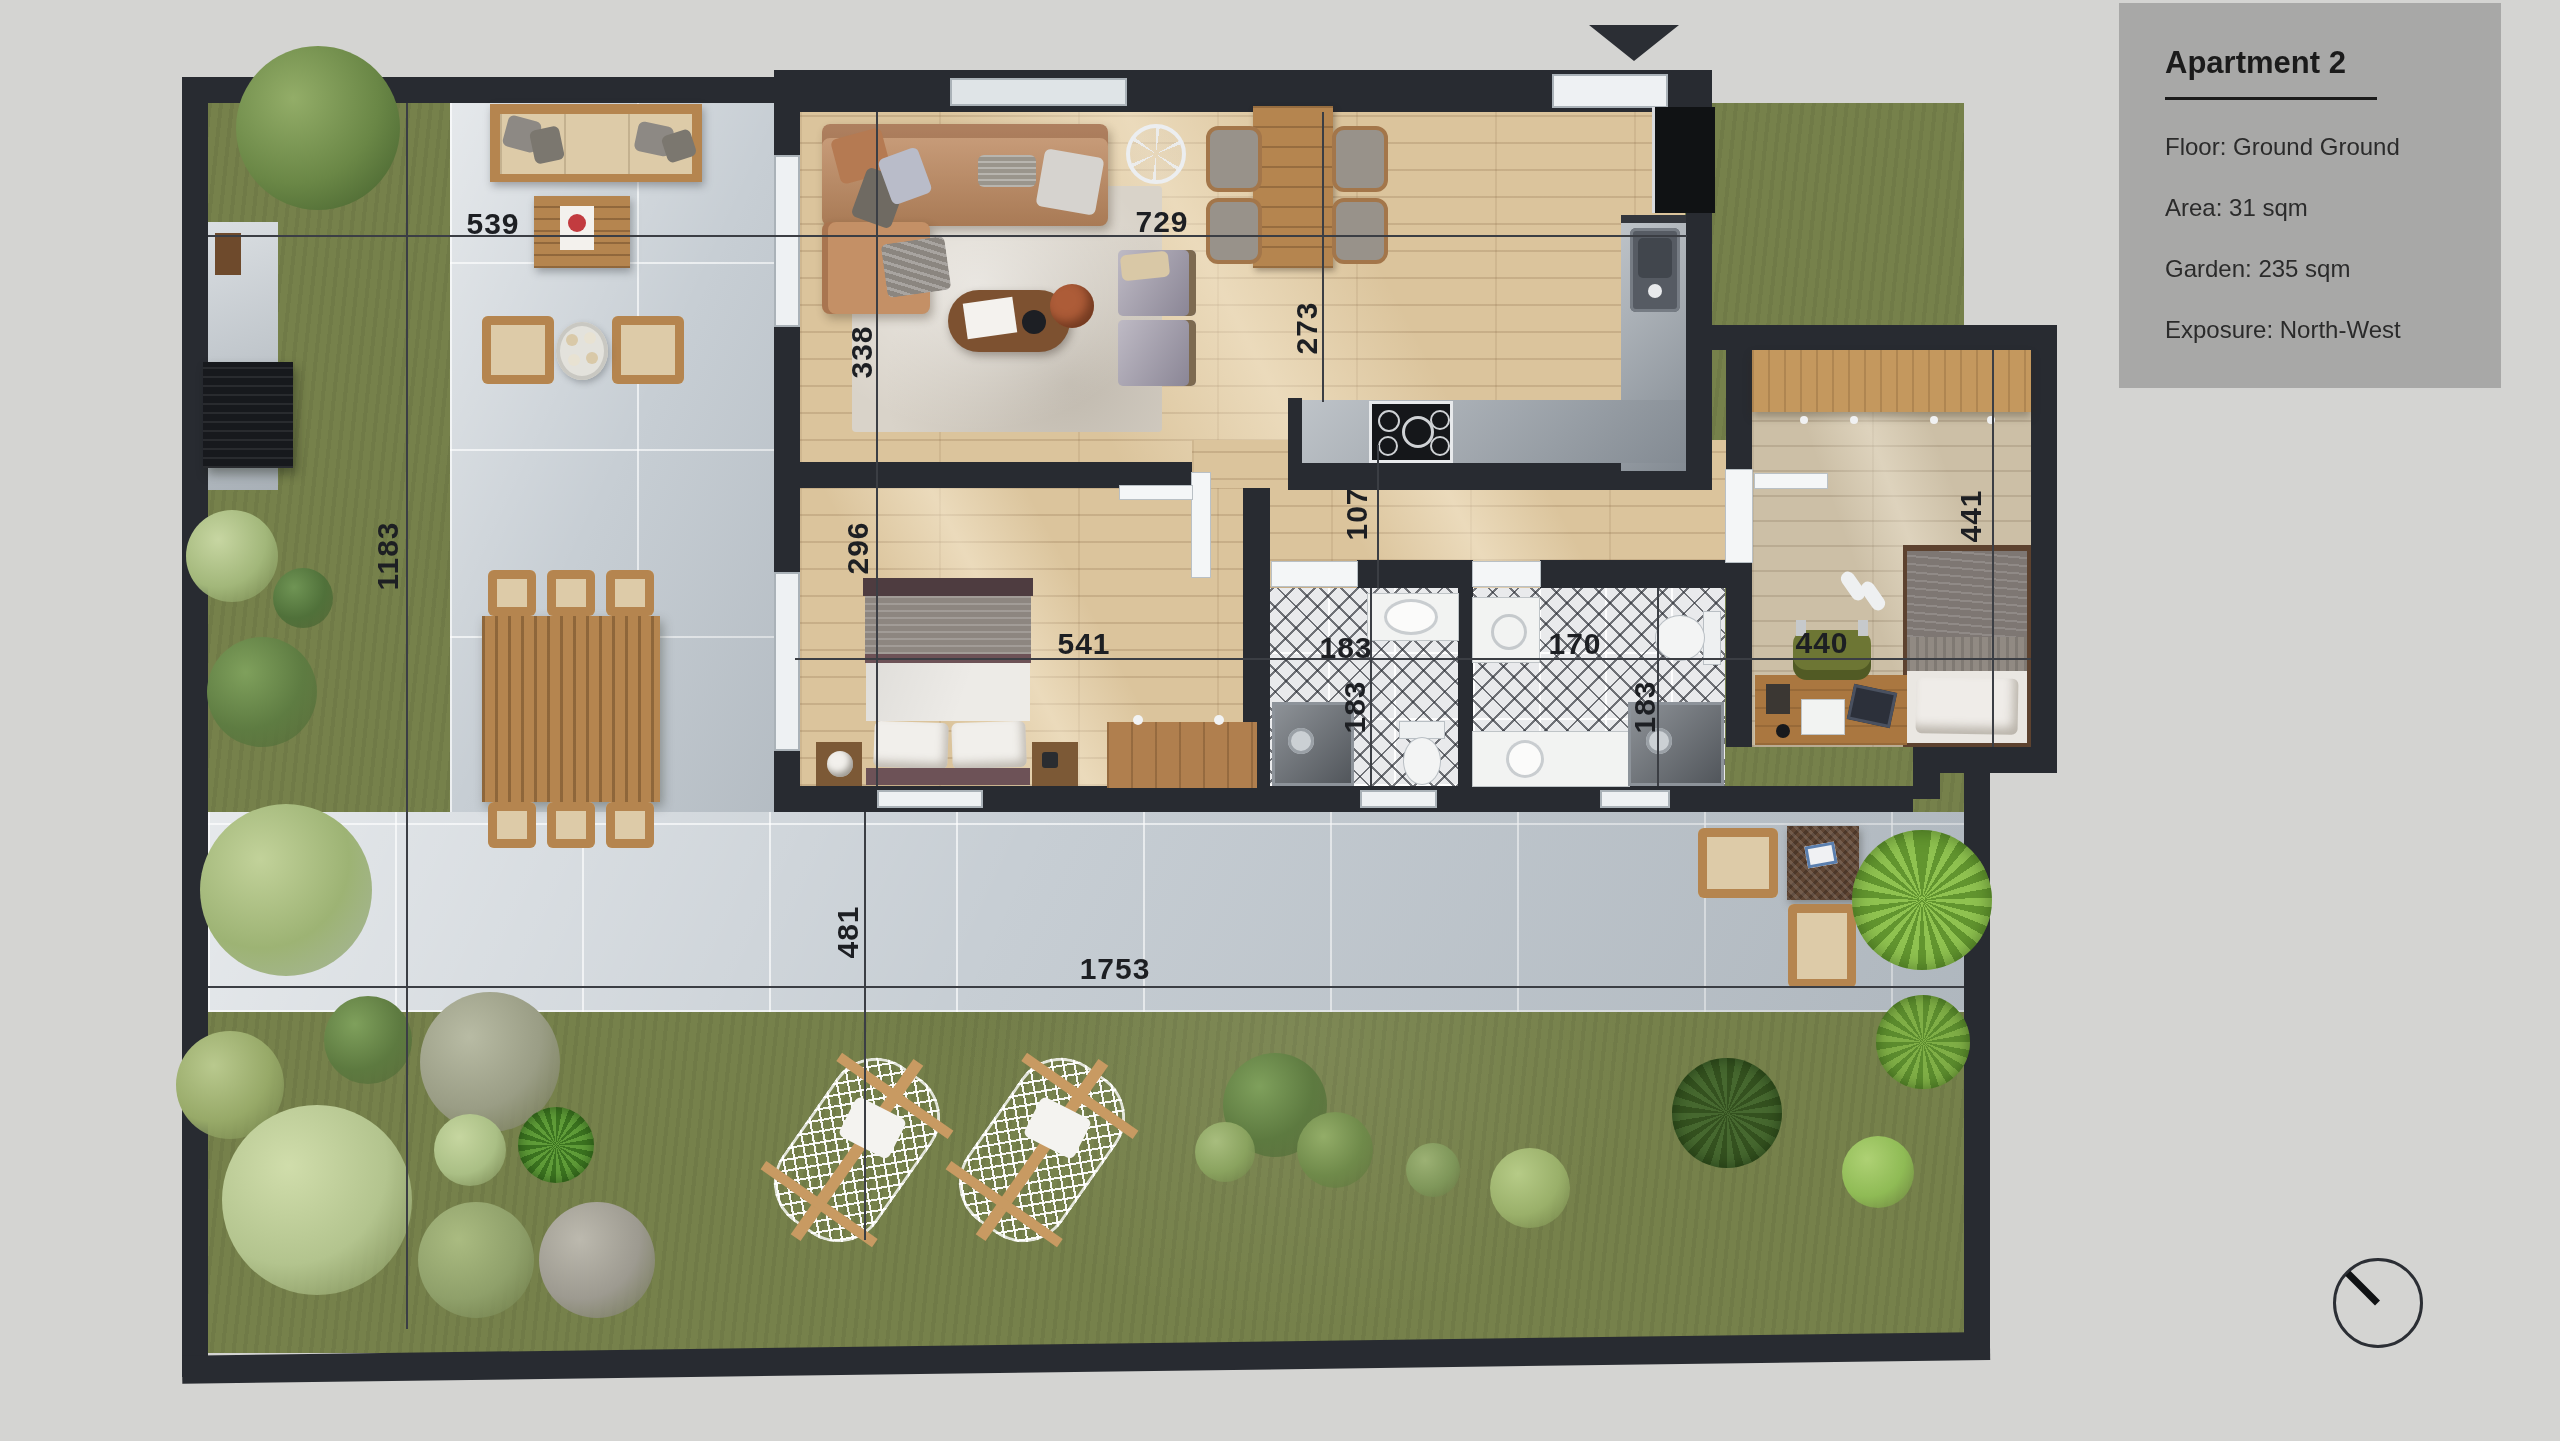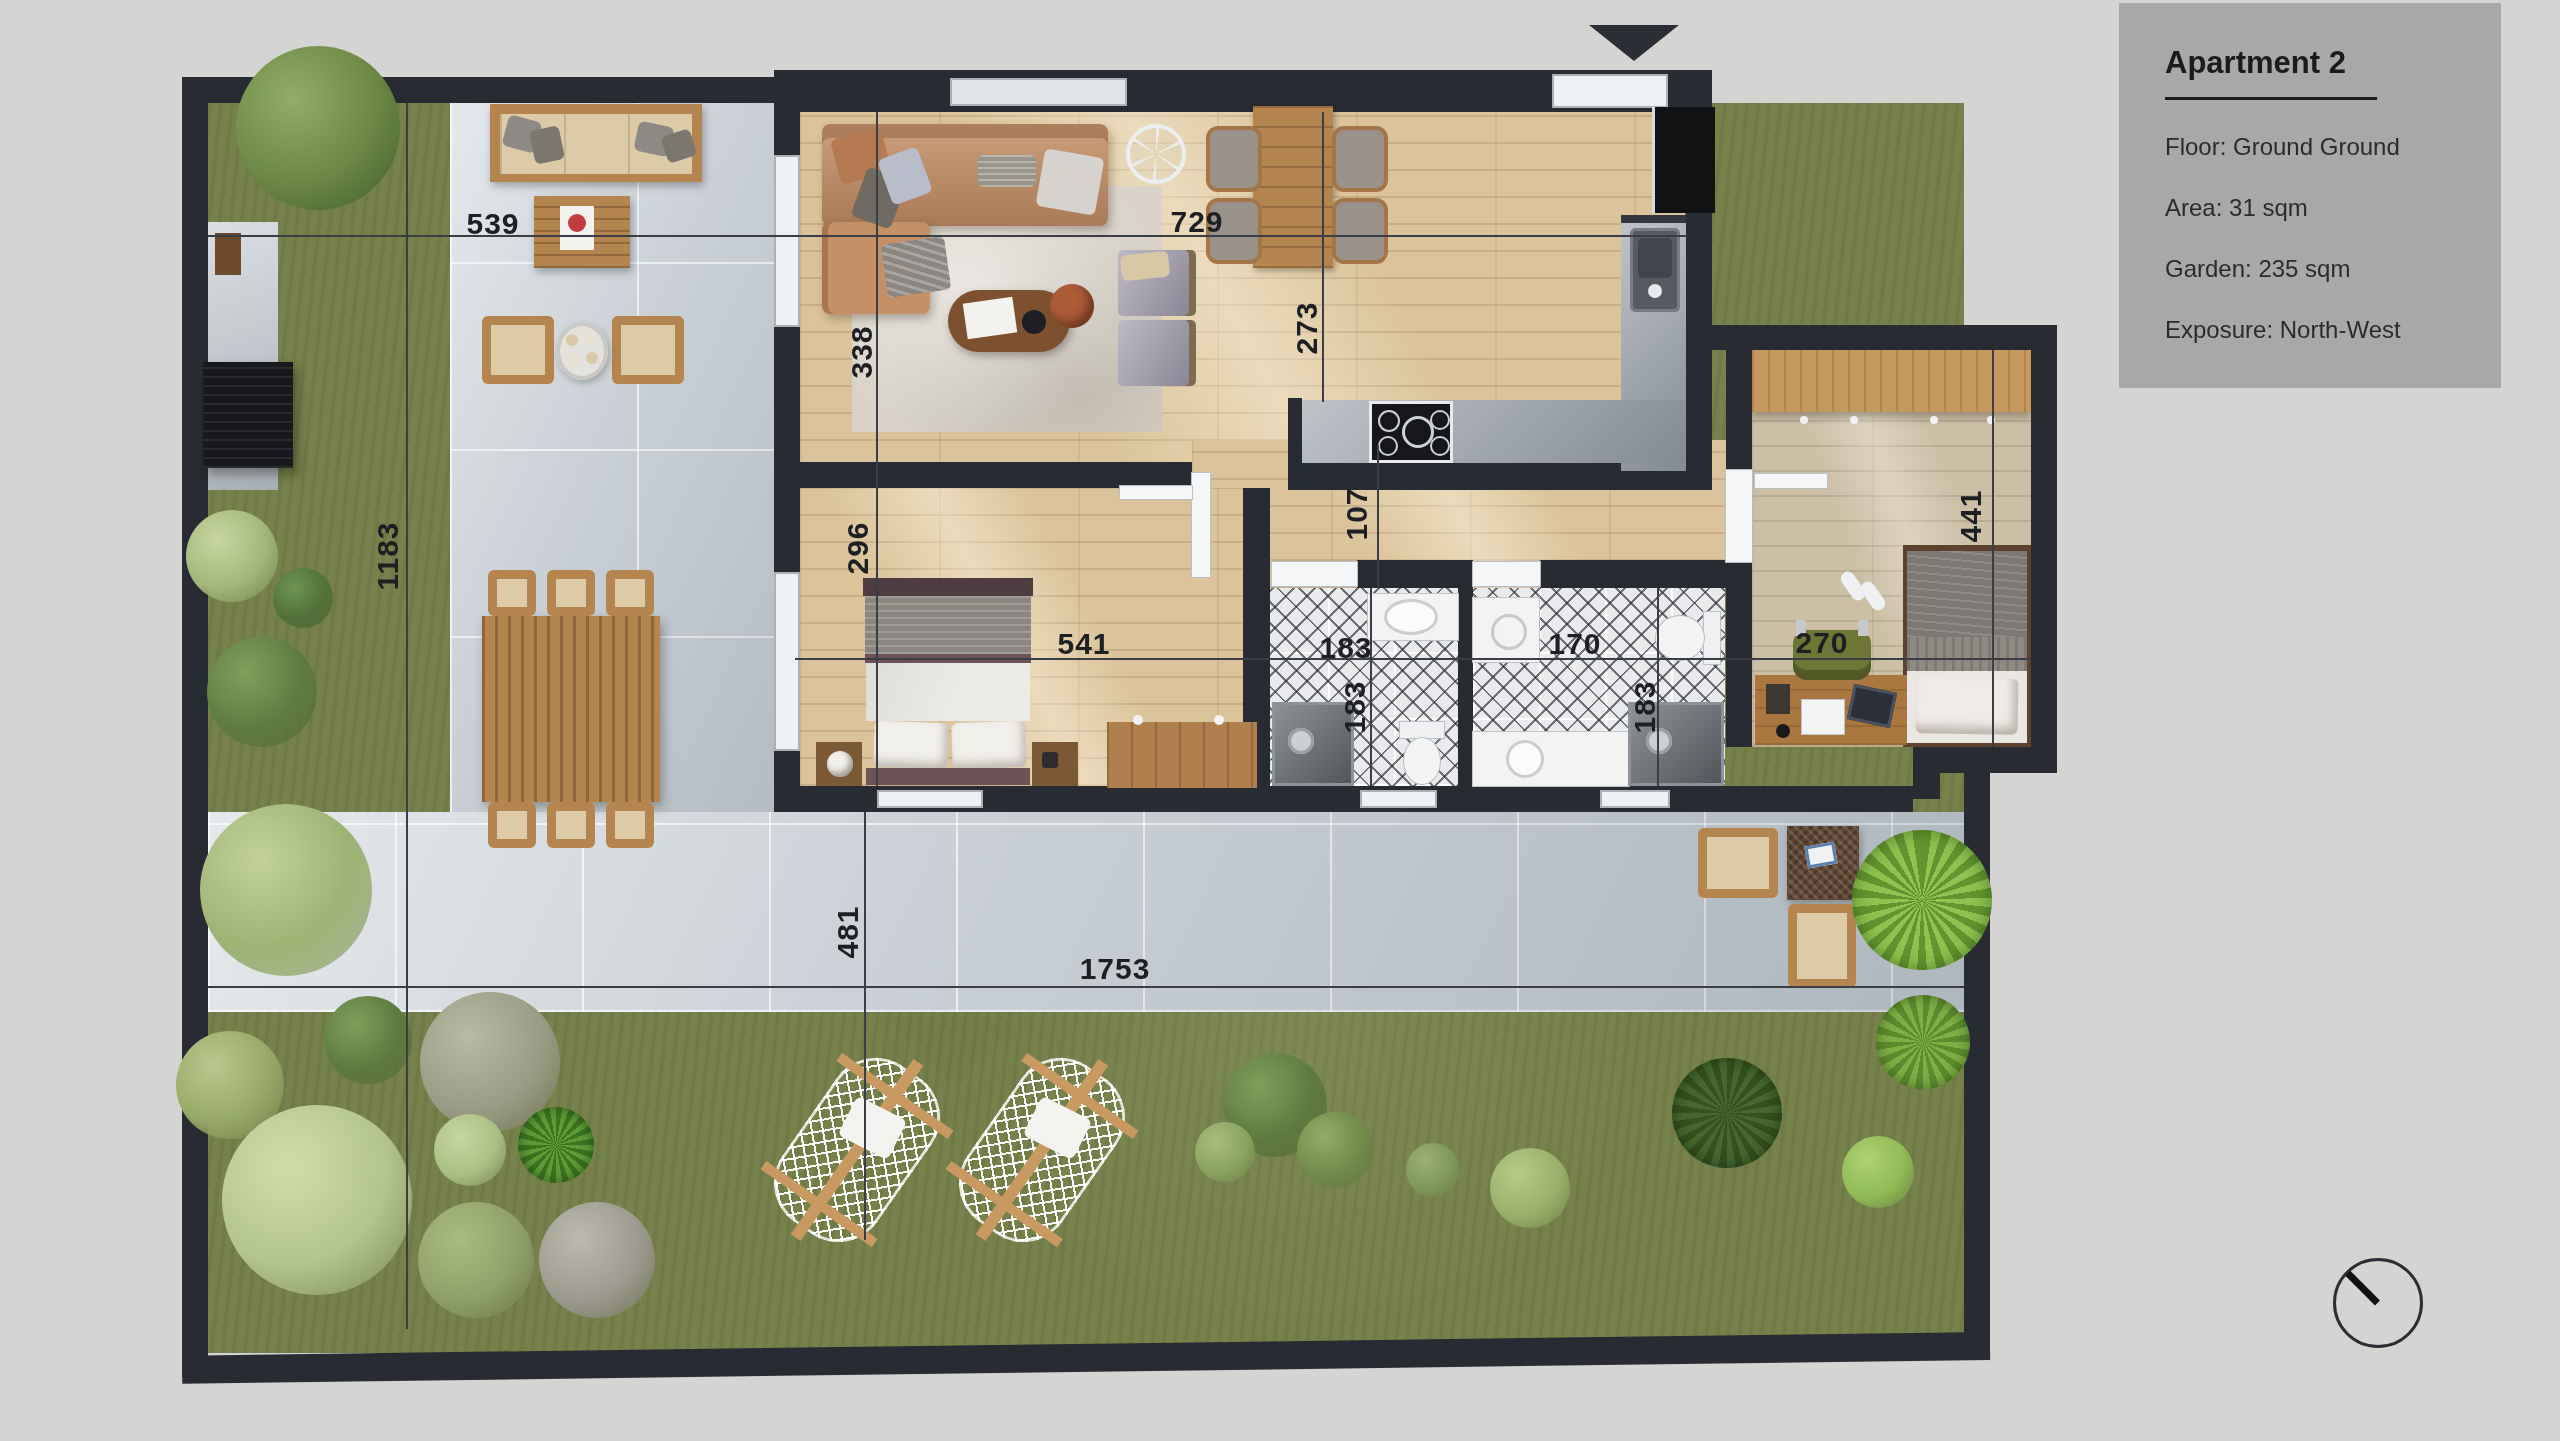--- a/index.html
+++ b/index.html
@@ -283,31 +283,31 @@
   <div class="dim" style="left:876px;top:112px;width:2px;height:674px;"></div>
   <div class="dim" style="left:1322px;top:112px;width:2px;height:290px;"></div>
   <div class="dim" style="left:1377px;top:445px;width:2px;height:143px;"></div>
   <div class="dim" style="left:1370px;top:588px;width:2px;height:198px;"></div>
   <div class="dim" style="left:1657px;top:588px;width:2px;height:198px;"></div>
   <div class="dim" style="left:1992px;top:350px;width:2px;height:397px;"></div>
   <div class="dim" style="left:406px;top:103px;width:2px;height:1226px;"></div>
   <div class="dim" style="left:864px;top:812px;width:2px;height:428px;"></div>
 
   <div class="lbl" style="left:493px;top:224px;">539</div>
-  <div class="lbl" style="left:1197px;top:222px;">729</div>
+  <div class="lbl" style="left:1162px;top:222px;">729</div>
   <div class="lbl vlbl" style="left:862px;top:352px;">338</div>
   <div class="lbl vlbl" style="left:1307px;top:328px;">273</div>
   <div class="lbl vlbl" style="left:1357px;top:514px;">107</div>
   <div class="lbl vlbl" style="left:858px;top:548px;">296</div>
   <div class="lbl" style="left:1084px;top:644px;">541</div>
   <div class="lbl" style="left:1346px;top:648px;">183</div>
   <div class="lbl vlbl" style="left:1355px;top:707px;">183</div>
   <div class="lbl" style="left:1575px;top:644px;">170</div>
   <div class="lbl vlbl" style="left:1645px;top:707px;">183</div>
-  <div class="lbl" style="left:1822px;top:643px;">270</div>
+  <div class="lbl" style="left:1822px;top:643px;">440</div>
   <div class="lbl vlbl" style="left:1971px;top:516px;">441</div>
   <div class="lbl vlbl" style="left:388px;top:556px;">1183</div>
   <div class="lbl vlbl" style="left:848px;top:932px;">481</div>
   <div class="lbl" style="left:1115px;top:969px;">1753</div>
 
   <div class="abs" style="left:1589px;top:25px;width:0;height:0;border-left:45px solid transparent;border-right:45px solid transparent;border-top:36px solid #2b2e34;"></div>
 
   <div class="abs" style="left:2333px;top:1258px;width:84px;height:84px;border:3px solid #2b2e34;border-radius:50%;">
     <div class="abs" style="left:38px;top:42px;width:7px;height:42px;background:#101214;transform-origin:3.5px 0;transform:rotate(135deg);"></div>
   </div>

